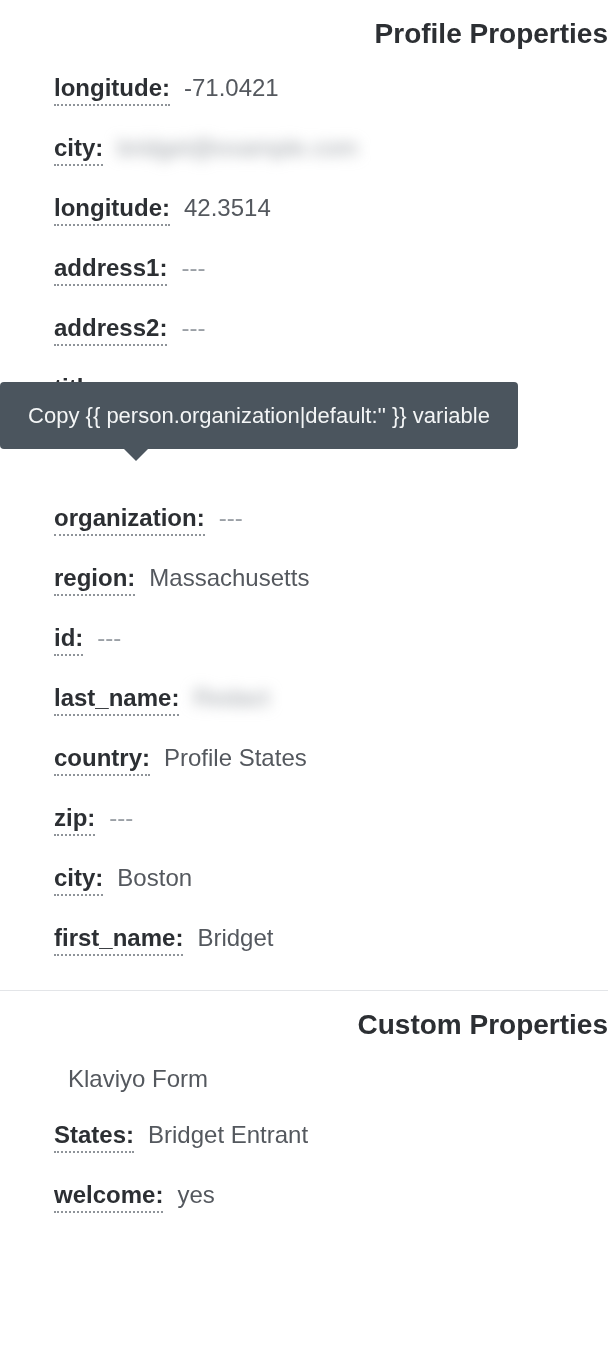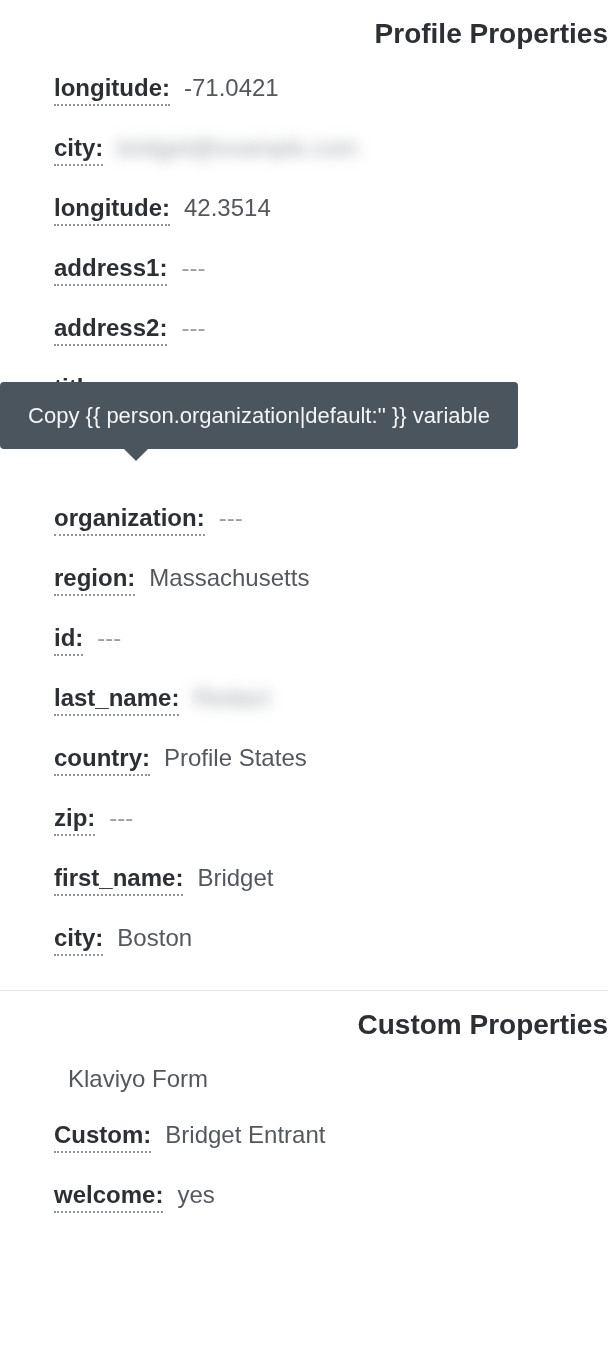--- a/index.html
+++ b/index.html
@@ -155,45 +155,45 @@
       <span class="prop-label">country:</span>
       <span class="prop-value">Profile States</span>
     </div>
 
     <div class="prop-row">
       <span class="prop-label">zip:</span>
       <span class="prop-value empty">---</span>
     </div>
 
     <div class="prop-row">
+      <span class="prop-label">city:</span>
+      <span class="prop-value">Boston</span>
+    </div>
+
+    <div class="prop-row">
       <span class="prop-label">first_name:</span>
       <span class="prop-value">Bridget</span>
-    </div>
-
-    <div class="prop-row">
-      <span class="prop-label">city:</span>
-      <span class="prop-value">Boston</span>
     </div>
 
   </div>
 </div>
 
 <hr class="divider">
 
 <div>
   <h2 class="section-title">Custom Properties</h2>
   <div class="props-list">
 
     <div class="prop-row">
       <span class="prop-value">Klaviyo Form</span>
     </div>
 
 
     <div class="prop-row">
-      <span class="prop-label">Custom:</span>
+      <span class="prop-label">States:</span>
       <span class="prop-value">Bridget Entrant</span>
     </div>
 
     <div class="prop-row">
       <span class="prop-label">welcome:</span>
       <span class="prop-value">yes</span>
     </div>
 
   </div>
 </div>

